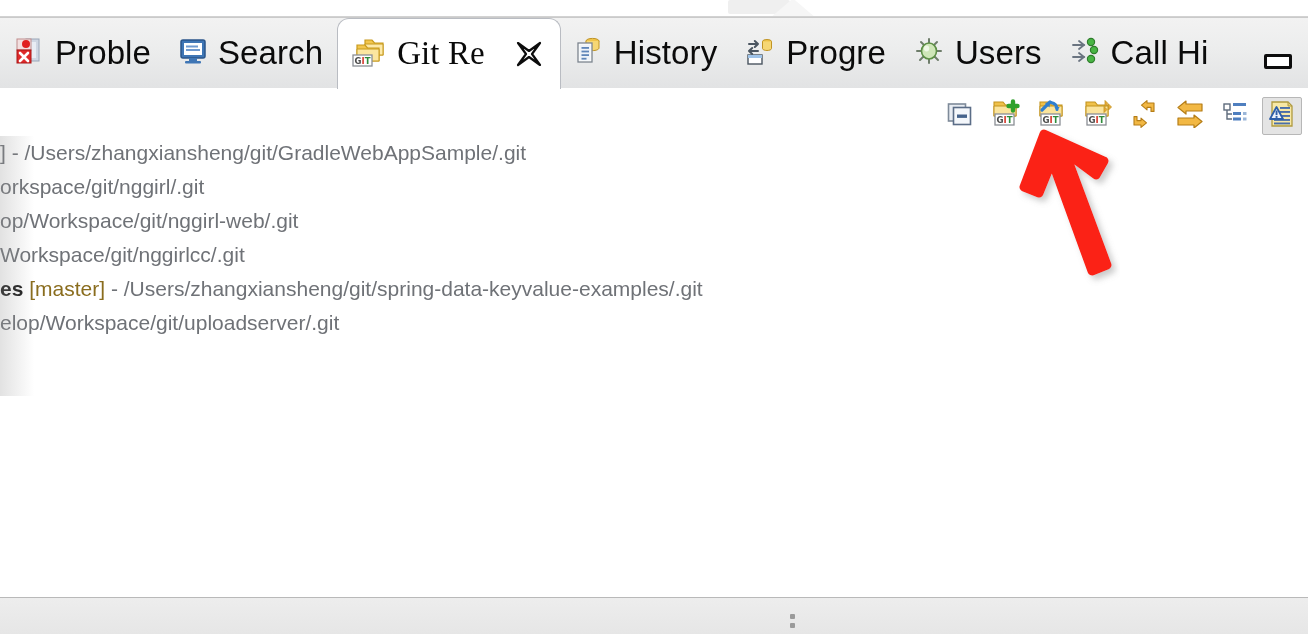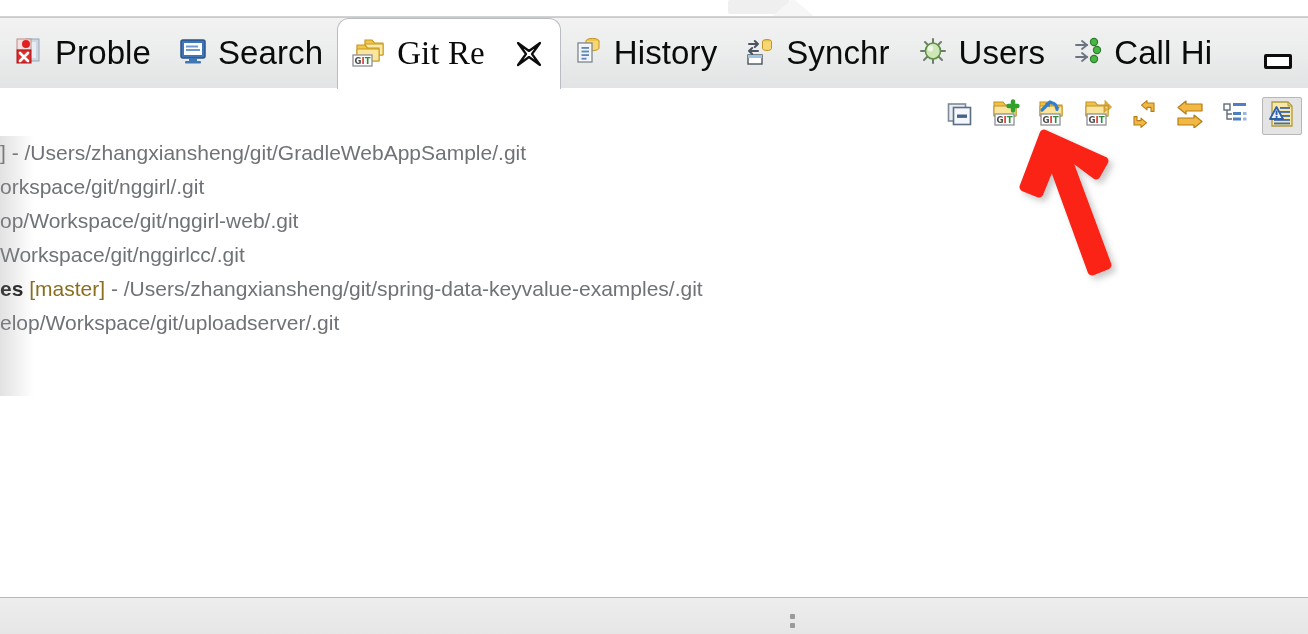--- a/index.html
+++ b/index.html
@@ -211,21 +211,21 @@
         <span>
           <svg width="30" height="30" viewBox="0 0 30 30">
             <ellipse cx="22" cy="5.5" rx="4.5" ry="2" fill="#f0c54a" stroke="#c09425" stroke-width="1"></ellipse>
             <path d="M17.5 5.5 v7 c0 1.1 2 2 4.5 2 s4.5-.9 4.5-2 v-7" fill="#f6d774" stroke="#c09425" stroke-width="1"></path>
             <path d="M4 8 h9 M13 8 l-3.2 -3 M13 8 l-3.2 3" stroke="#4a5560" stroke-width="2" fill="none" stroke-linecap="round"></path>
             <path d="M13 15 h-9 M4 15 l3.2 -3 M4 15 l3.2 3" stroke="#4a5560" stroke-width="2" fill="none" stroke-linecap="round"></path>
             <rect x="3" y="19" width="14" height="9" fill="#ffffff" stroke="#4a5560" stroke-width="1.4"></rect>
             <rect x="3" y="19" width="14" height="3" fill="#9fc3e8"></rect>
           </svg>
         </span>
-        <span class="tlabel">Synchr</span>
+        <span class="tlabel">Progre</span>
       </div>
 
       <div class="tab">
         <span>
           <svg width="30" height="30" viewBox="0 0 30 30">
             <g stroke="#6e7d6a" stroke-width="2" stroke-linecap="round">
               <path d="M15 3 v4"></path>
                 <path d="M7 6 l3 3"></path>
                 <path d="M23 6 l-3 3"></path>
               <path d="M3 15 h4"></path>

